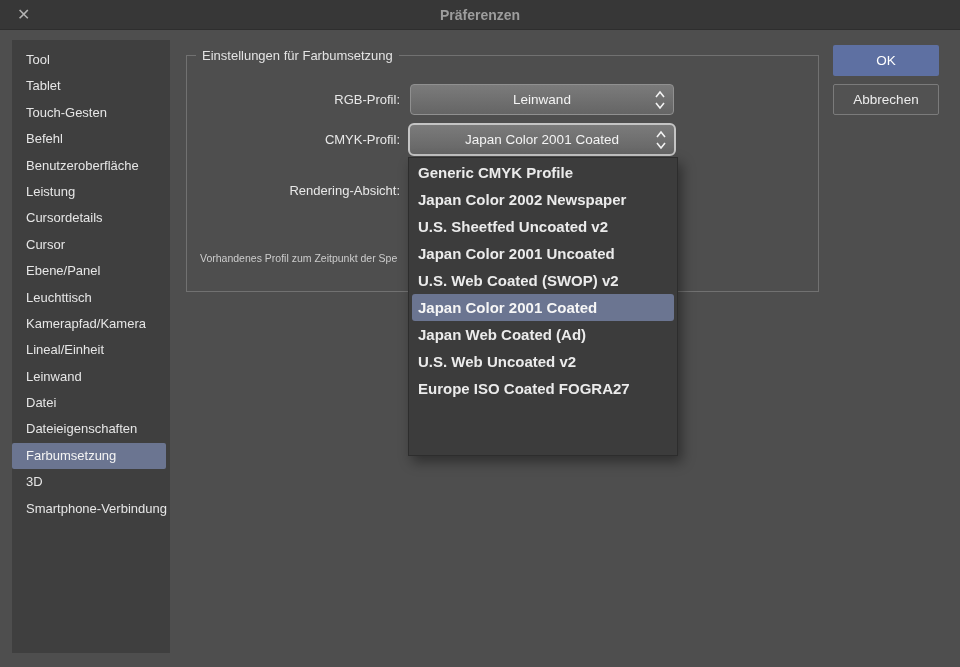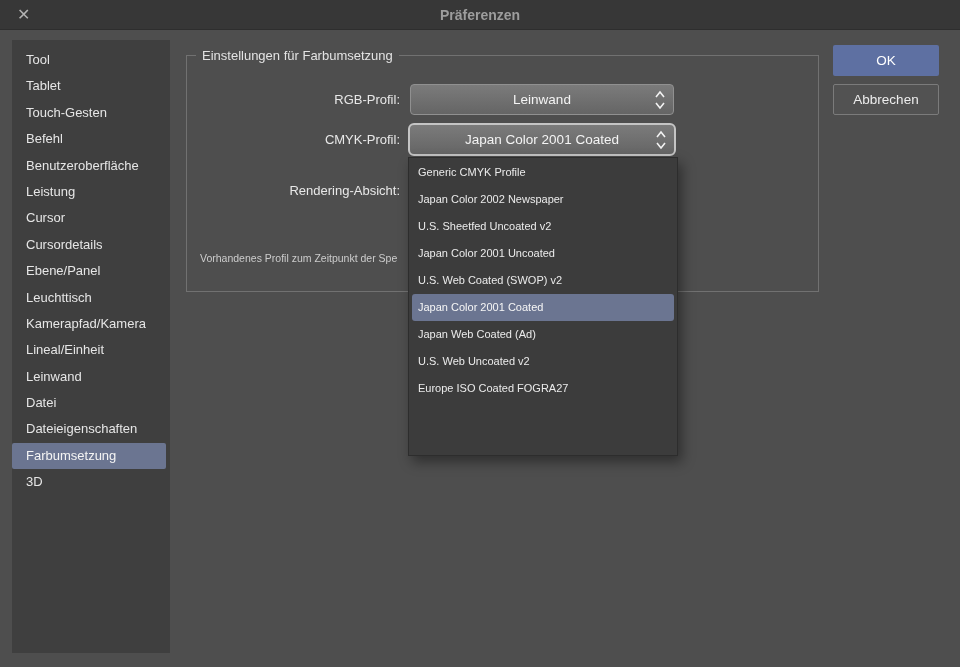--- a/index.html
+++ b/index.html
@@ -84,21 +84,21 @@
   
   .menu {
     position: absolute; left: 408px; top: 157px; width: 270px; height: 299px;
     background: var(--menu-bg, #3c3c3c);
     border: 1px solid #2d2d2d;
     box-shadow: 4px 6px 12px rgba(0,0,0,0.40);
     padding: 1px 0; z-index: 10;
   }
   .menu-item {
     height: 27px; line-height: 27px; padding-left: 9px;
-    font-size: 11px; color: #ebebeb; white-space: nowrap;
+    font-size: 15px; color: #ebebeb; white-space: nowrap; font-weight: bold;
   }
   .menu-item.selected {
     background: var(--accent-highlight, #6b7591);
     margin: 0 3px; padding-left: 6px; border-radius: 3px; color: #f6f6f6;
   }
 
   
   .btn {
     position: absolute; left: 833px; width: 106px; height: 31px;
     border-radius: 2px; font-size: 13.5px;
@@ -120,31 +120,32 @@
     <span class="title">Präferenzen</span>
   </div>
 
   <div class="sidebar">
       <div class="side-item">Tool</div>
       <div class="side-item">Tablet</div>
       <div class="side-item">Touch-Gesten</div>
       <div class="side-item">Befehl</div>
       <div class="side-item">Benutzeroberfläche</div>
       <div class="side-item">Leistung</div>
+      <div class="side-item">Cursordetails</div>
       <div class="side-item">Cursor</div>
-      <div class="side-item">Cursordetails</div>
       <div class="side-item">Ebene/Panel</div>
       <div class="side-item">Leuchttisch</div>
       <div class="side-item">Kamerapfad/Kamera</div>
       <div class="side-item">Lineal/Einheit</div>
       <div class="side-item">Leinwand</div>
       <div class="side-item">Datei</div>
       <div class="side-item">Dateieigenschaften</div>
       <div class="side-item selected">Farbumsetzung</div>
       <div class="side-item">3D</div>
+      <div class="side-item">Smartphone-Verbindung</div>
     </div>
 
   <div class="groupbox">
     <span class="legend">Einstellungen für Farbumsetzung</span>
   </div>
 
   <div class="field-label" id="lbl-rgb">RGB-Profil:</div>
   <div class="field-label" id="lbl-cmyk">CMYK-Profil:</div>
   <div class="field-label" id="lbl-render">Rendering-Absicht:</div>
 

